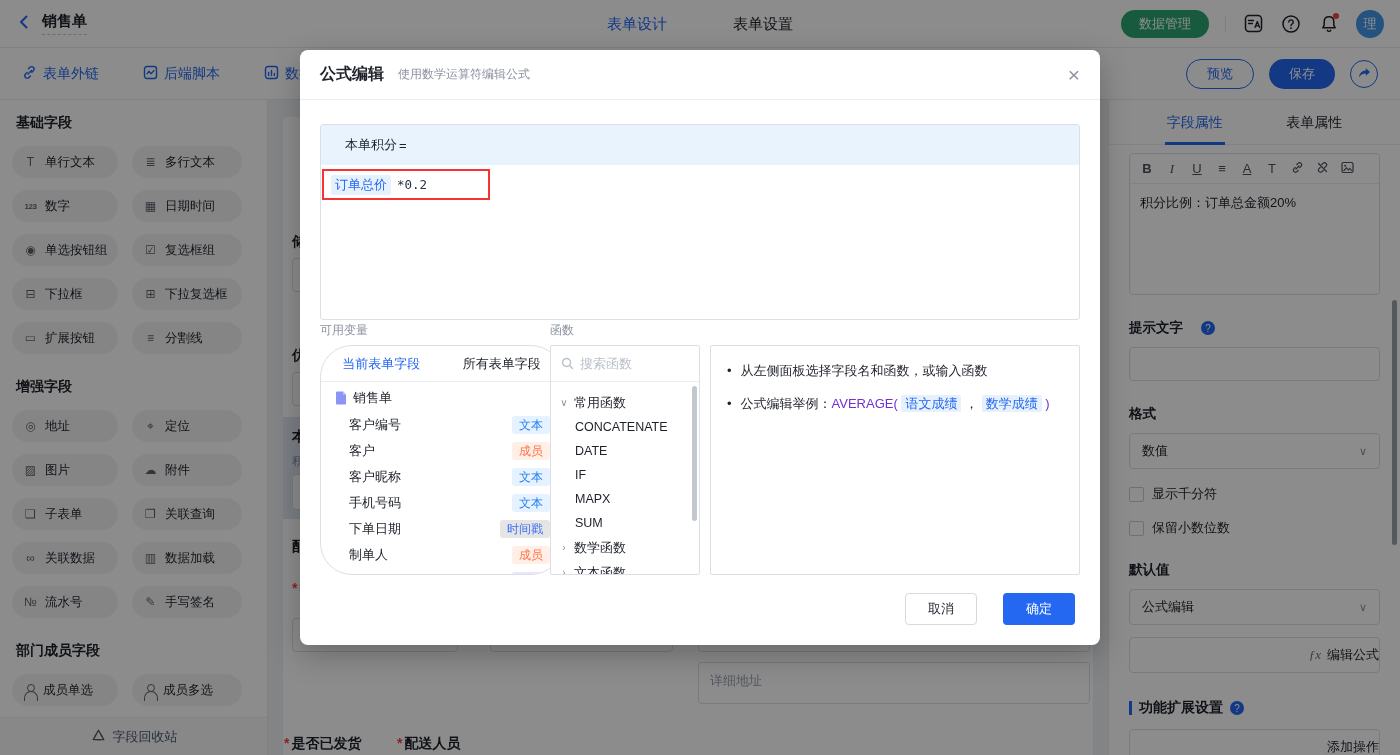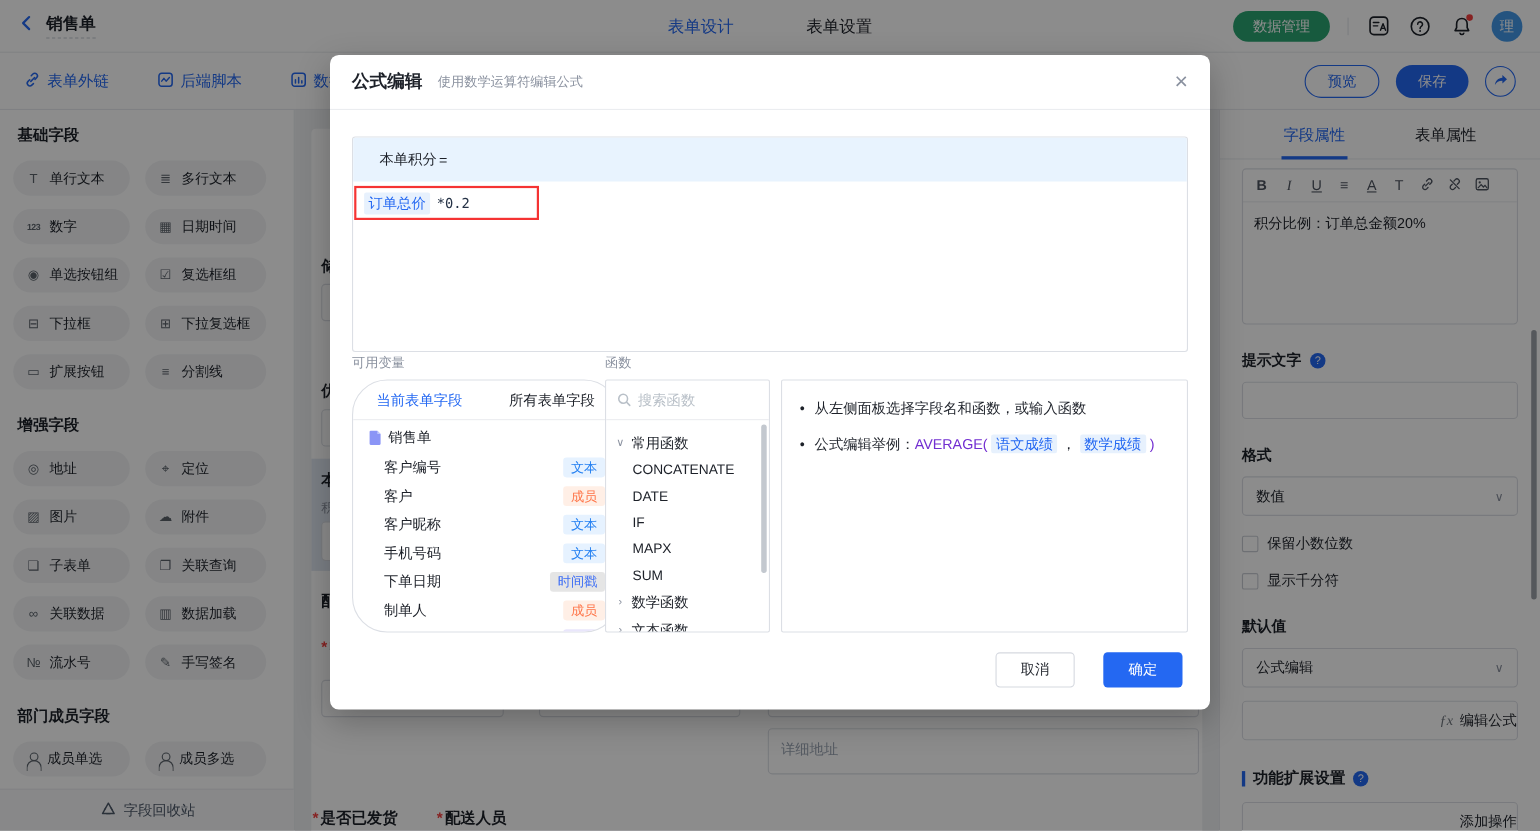--- a/index.html
+++ b/index.html
@@ -74,21 +74,21 @@
   .editor-box { border:1px solid #dcdfe5; border-radius:4px; height:142px; }
   .ed-toolbar { height:30px; border-bottom:1px solid #ebedf0; display:flex; align-items:center;
                 gap:11px; padding:0 10px; color:#4e5460; }
   .ed-glyph { font-size:13px; cursor:pointer; width:14px; text-align:center; }
   .ed-glyph.b { font-weight:bold; }
   .ed-glyph.i { font-style:italic; font-family:"Liberation Serif",serif; }
   .ed-glyph.u { text-decoration:underline; }
   .ed-glyph.a { text-decoration:underline; text-decoration-color:#4e5460; }
   .ed-content { padding:10px; font-size:13px; color:#1d2129; }
   .rb-label { margin-top:24px; font-size:13.5px; font-weight:bold; color:#1d2129;
-              display:flex; align-items:center; gap:8px; }
+              display:flex; align-items:center; gap:18px; }
   .q-badge { width:14px; height:14px; border-radius:50%; background:#2468f2; color:#fff; font-size:10px;
              display:inline-flex; align-items:center; justify-content:center; font-weight:normal; }
   .rb-input { margin-top:10px; height:34px; border:1px solid #dcdfe5; border-radius:4px; width:100%;
               font-size:13px; padding:0 10px; color:#1d2129; background:#fff; }
   .rb-select { margin-top:10px; height:36px; border:1px solid #dcdfe5; border-radius:4px;
                display:flex; align-items:center; padding:8px 12px; font-size:13px; color:#1d2129; cursor:pointer; }
   .rb-select .chev { margin-left:auto; color:#8a919f; font-size:11px; }
   .check-row { display:flex; align-items:center; gap:8px; margin-top:16px; font-size:13px; color:#1d2129; }
   .checkbox { width:15px; height:15px; border:1px solid #c9cdd4; border-radius:2px; background:#fff; cursor:pointer; flex:none; }
   .rb-btn { margin-top:12px; width:100%; height:36px; border:1px solid #dcdfe5; border-radius:4px; background:#fff;
@@ -420,25 +420,25 @@
       <input class="rb-input" value="" style="">
 
       <div class="rb-label">格式</div>
       <div class="rb-select">
         <span>数值</span>
         <span class="chev">∨</span>
       </div>
 
       <div class="check-row">
         <span class="checkbox"></span>
-        <span>保留小数位数</span>
+        <span>显示千分符</span>
       </div>
       <div class="check-row">
         <span class="checkbox"></span>
-        <span>显示千分符</span>
+        <span>保留小数位数</span>
       </div>
 
       <div class="rb-label">默认值</div>
       <div class="rb-select">
         <span>公式编辑</span>
         <span class="chev">∨</span>
       </div>
 
       <button class="rb-btn">
         <span class="fx-pre">ƒx</span>

